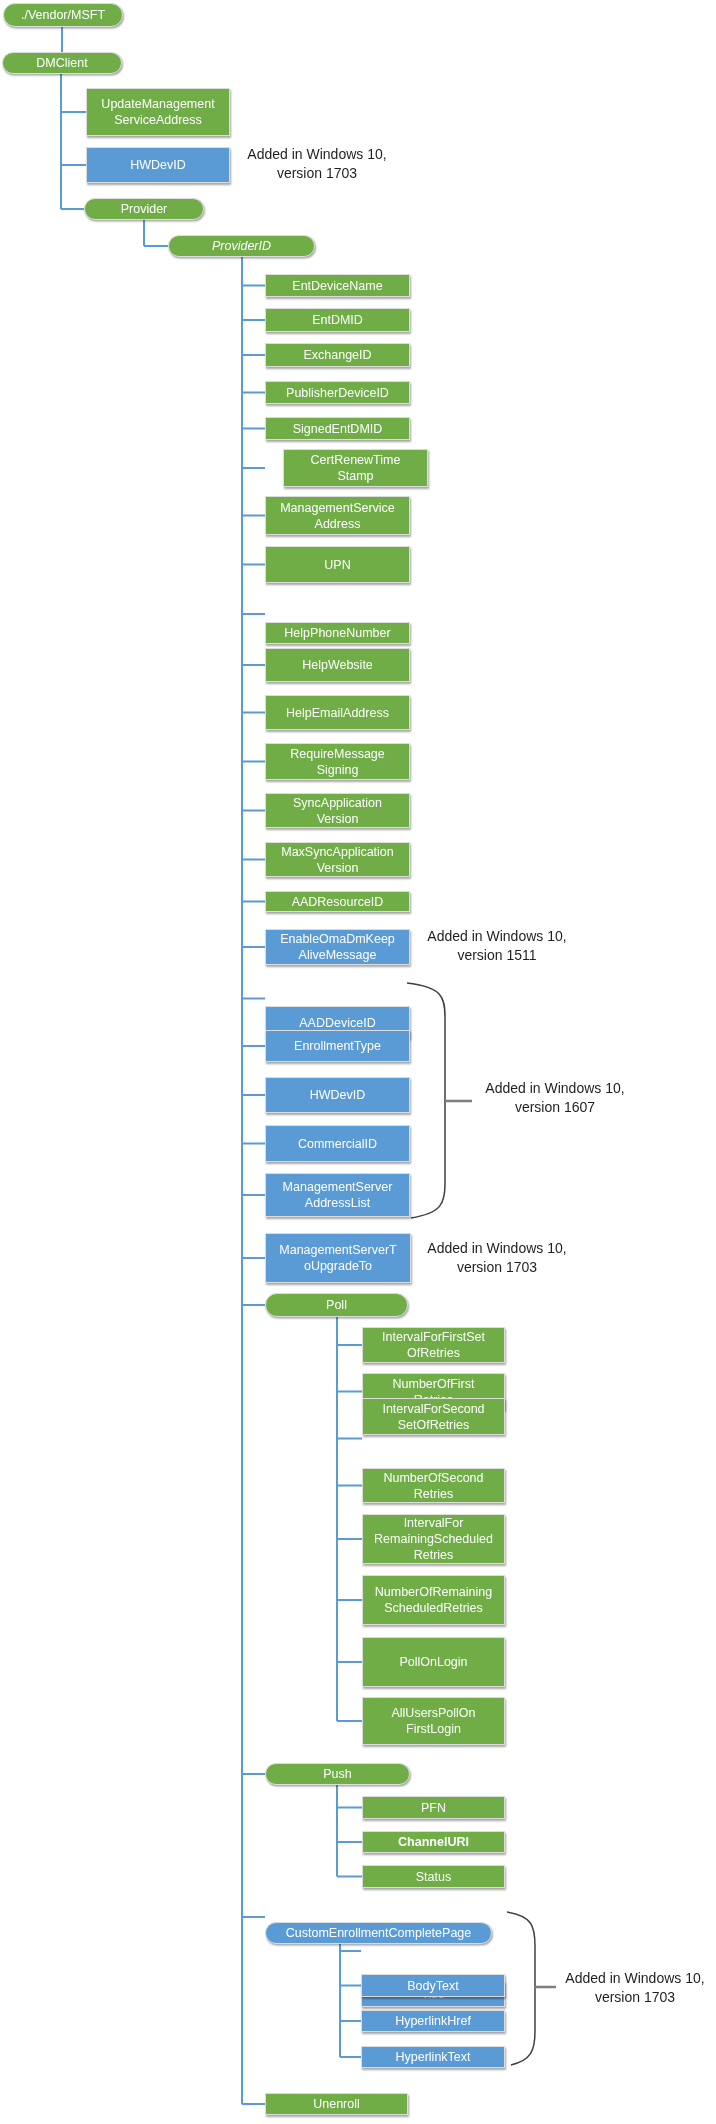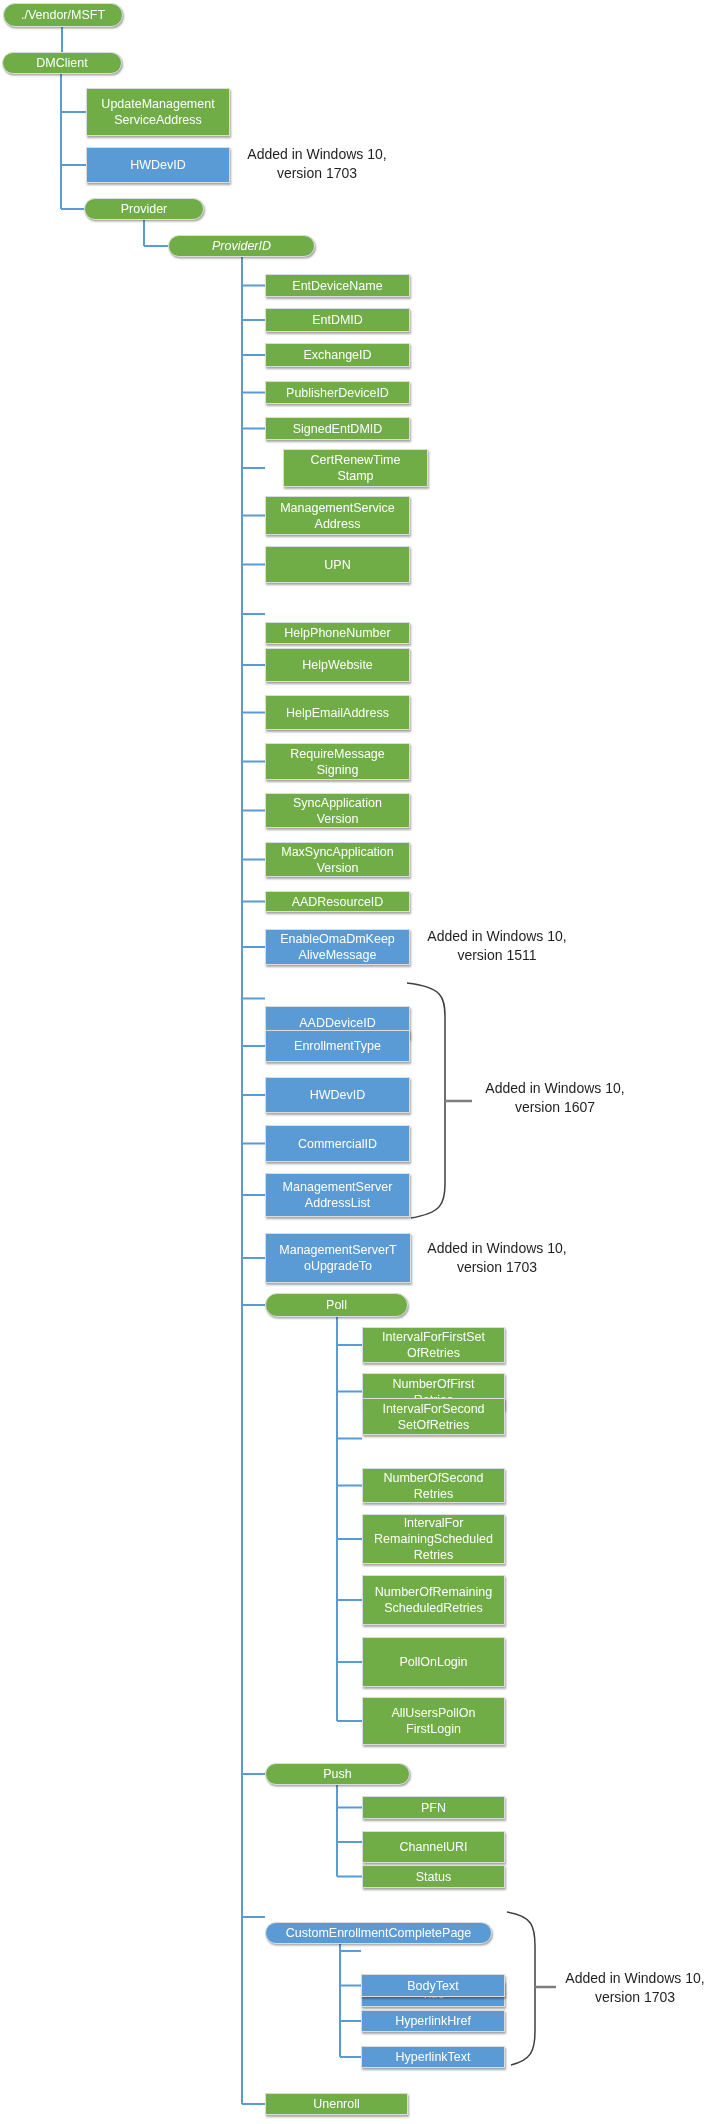--- a/index.html
+++ b/index.html
@@ -78,21 +78,21 @@
       <div class="node rect green" style="left: 362px; top: 1514px; width: 143px; height: 50px;">IntervalFor
 RemainingScheduled
 Retries</div>
       <div class="node rect green" style="left: 362px; top: 1575px; width: 143px; height: 50px;">NumberOfRemaining
 ScheduledRetries</div>
       <div class="node rect green" style="left: 362px; top: 1637px; width: 143px; height: 50px;">PollOnLogin</div>
       <div class="node rect green" style="left: 362px; top: 1697px; width: 143px; height: 48px;">AllUsersPollOn
 FirstLogin</div>
       <div class="node pill green" style="left: 265px; top: 1763px; width: 145px; height: 22px;">Push</div>
       <div class="node rect green" style="left: 362px; top: 1796px; width: 143px; height: 23px;">PFN</div>
-      <div class="node rect green" style="left: 362px; top: 1831px; width: 143px; height: 32px;">ChannelURI</div>
+      <div class="node rect green" style="left: 362px; top: 1831px; width: 143px; height: 22px; font-weight: bold;">ChannelURI</div>
       <div class="node rect green" style="left: 362px; top: 1865px; width: 143px; height: 23px;">Status</div>
       <div class="node pill blue" style="left: 265px; top: 1906px; width: 227px; height: 22px; margin-top: 16px;">CustomEnrollmentCompletePage</div>
       <div class="node rect blue" style="left: 361px; top: 1940px; width: 144px; height: 26px; margin-top: 41px;">Title</div>
       <div class="node rect blue" style="left: 361px; top: 1974px; width: 144px; height: 23px;">BodyText</div>
       <div class="node rect blue" style="left: 361px; top: 2010px; width: 144px; height: 22px;">HyperlinkHref</div>
       <div class="node rect blue" style="left: 361px; top: 2046px; width: 144px; height: 22px;">HyperlinkText</div>
       <div class="node rect green" style="left: 265px; top: 2093px; width: 143px; height: 22px;">Unenroll</div>
     </div>
   <div id="annotation-layer">
       <div class="annotation" style="left: 238px; top: 145px; width: 158px;">Added in Windows 10,

